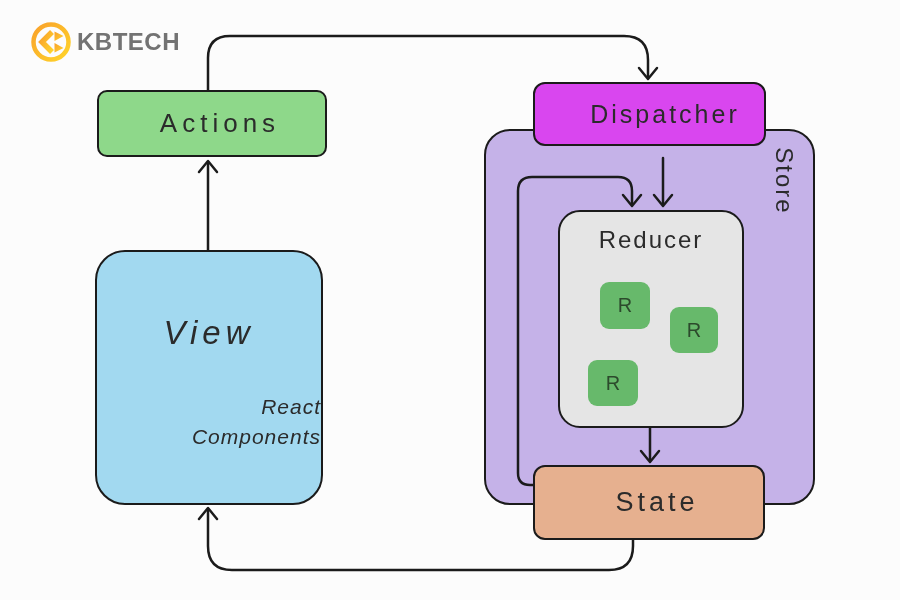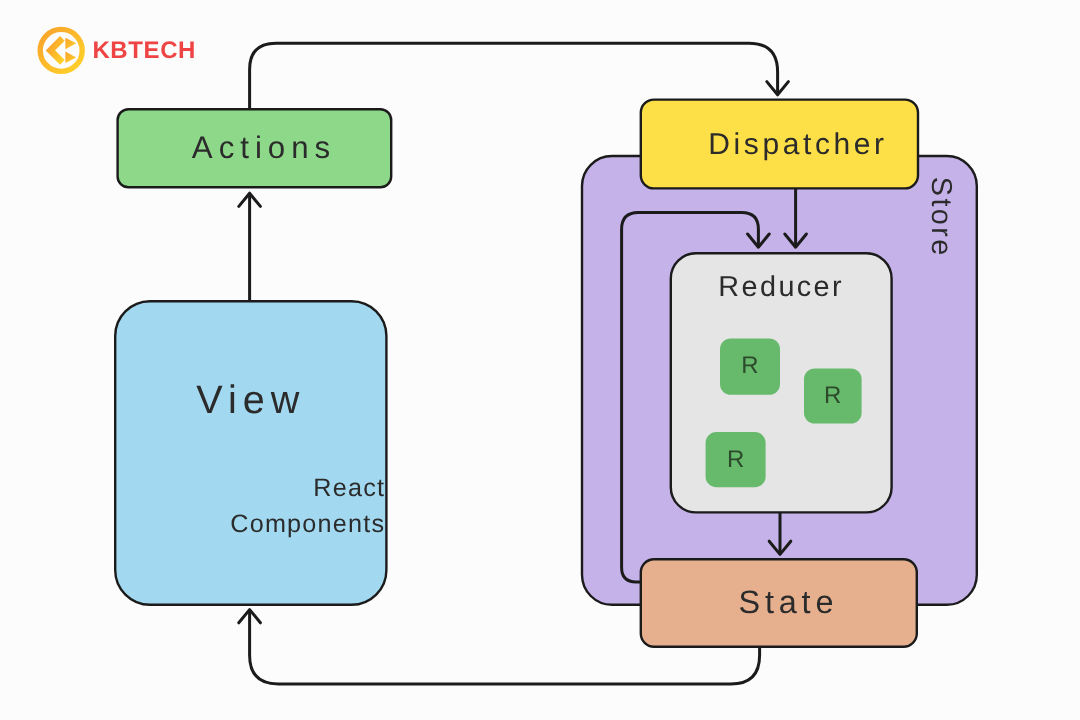--- a/index.html
+++ b/index.html
@@ -12,47 +12,47 @@
   .abs{position:absolute;box-sizing:border-box;}
   .node{
     border:2.5px solid #1b1b1b;
     display:flex;align-items:center;justify-content:center;
     box-sizing:border-box;
   }
   .node-label{white-space:nowrap;margin-left:16px;}
   
   #logo{left:30px;top:18px;width:220px;height:48px;display:flex;align-items:center;}
   #logo-text{
-    font-weight:bold;font-size:20px;letter-spacing:0.5px;color:#ef4444;
+    font-weight:bold;font-size:24px;letter-spacing:0.5px;color:#737373;
     margin-left:5px;
   }
   
   #actions-box{left:97px;top:90px;width:230px;height:67px;background:#8ed88a;border-radius:10px;}
   #actions-box .node-label{font-size:26px;letter-spacing:5px;}
-  #dispatcher-box{left:533px;top:82px;width:233px;height:76px;background:#fde047;border-radius:12px;padding-left:15px;}
+  #dispatcher-box{left:533px;top:82px;width:233px;height:64px;background:#d946ef;border-radius:12px;padding-left:15px;}
   #dispatcher-box .node-label{font-size:25px;letter-spacing:3px;}
   #store-box{left:484px;top:129px;width:331px;height:376px;background:#c5b2e8;border-radius:26px;}
   #store-label{
     left:734px;top:165px;width:100px;height:32px;
     transform:rotate(90deg);
     font-size:24px;letter-spacing:2px;text-align:center;line-height:32px;
   }
   #reducer-box{left:558px;top:210px;width:186px;height:218px;background:#e5e5e5;border-radius:22px;}
   #reducer-label{left:0;top:14px;width:100%;text-align:center;font-size:24px;letter-spacing:2px;}
   .r-chip{
     background:#67b96b;border-radius:9px;color:#2c4a2c;
     display:flex;align-items:center;justify-content:center;
     font-size:20px;
   }
   #r-chip-1{left:40px;top:70px;width:50px;height:47px;}
   #r-chip-2{left:110px;top:95px;width:48px;height:46px;}
   #r-chip-3{left:28px;top:148px;width:50px;height:46px;}
   #state-box{left:533px;top:465px;width:232px;height:75px;background:#e6b08f;border-radius:12px;}
   #state-box .node-label{font-size:27px;letter-spacing:4px;}
-  #view-box{left:95px;top:250px;width:228px;height:255px;background:#a2d9f0;border-radius:30px;}
+  #view-box{left:95px;top:250px;width:228px;height:255px;background:#a2d9f0;border-radius:30px;font-style:italic;}
   #view-label{left:0;top:62px;width:100%;text-align:center;font-size:33px;letter-spacing:5px;}
   #view-sublabel{
     left:0;top:140px;width:100%;text-align:right;
     font-size:21px;letter-spacing:1px;line-height:30px;white-space:pre-line;
   }
   
   #store-box{z-index:1;}
   #store-label{z-index:2;}
   #reducer-box{z-index:2;}
   #edges-svg{left:0;top:0;z-index:3;pointer-events:none;}

